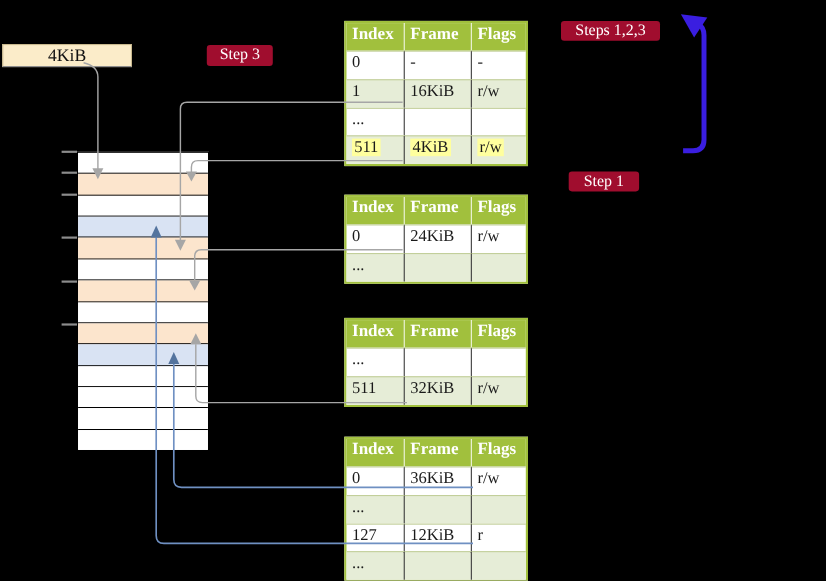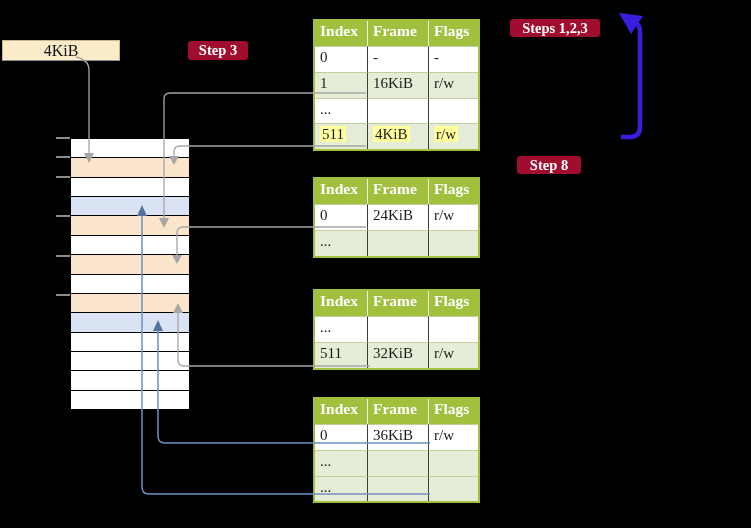--- a/index.html
+++ b/index.html
@@ -7,21 +7,21 @@
           font-family:"Liberation Serif","DejaVu Serif",serif;overflow:hidden;}
 
   
   #page-size-label{position:absolute;left:2px;top:40px;width:118px;height:21px;
     background:var(--label-cream);border:1px solid #c8b88e;border-bottom-color:#8d8d8d;
     box-sizing:border-box;display:flex;align-items:center;justify-content:center;
     font-size:16px;color:#111;}
 
   
   .badge{position:absolute;display:flex;align-items:center;justify-content:center;
-    color:#fff;border-radius:3px;font-size:14.5px;white-space:nowrap;font-weight:bold;}
+    color:#fff;border-radius:3px;font-size:14.5px;white-space:nowrap;}
   .badge.crimson{background:var(--badge-crimson);}
   .badge.blue{background:var(--badge-blue);}
   #badge-step0{left:188px;top:41px;width:60px;height:19px;}
   #badge-steps123{left:510px;top:19px;width:90px;height:18px;}
   #badge-steps1234{left:651px;top:20px;width:100px;height:17px;font-size:14px;}
   #badge-step4{left:517px;top:156px;width:64px;height:18px;}
 
   
   #memory-column{position:absolute;left:70px;top:138px;width:120px;height:272px;
     border:1px solid #000;box-sizing:border-box;display:flex;flex-direction:column;
@@ -58,21 +58,21 @@
 </style>
 </head>
 <body>
 
 <div id="canvas">
 
   <div id="page-size-label">4KiB</div>
 
   <div class="badge crimson" id="badge-step0">Step 3</div>
   <div class="badge crimson" id="badge-steps123">Steps 1,2,3</div>
-  <div class="badge crimson" id="badge-step4">Step 8</div>
+  <div class="badge crimson" id="badge-step4">Step 1</div>
 
   <div id="memory-column">
       <div class="mrow" style="background: rgb(255, 255, 255);"></div>
       <div class="mrow" style="background: rgb(252, 229, 205);"></div>
       <div class="mrow" style="background: rgb(255, 255, 255);"></div>
       <div class="mrow" style="background: rgb(217, 227, 243);"></div>
       <div class="mrow" style="background: rgb(252, 229, 205);"></div>
       <div class="mrow" style="background: rgb(255, 255, 255);"></div>
       <div class="mrow" style="background: rgb(252, 229, 205);"></div>
       <div class="mrow" style="background: rgb(255, 255, 255);"></div>
@@ -163,20 +163,25 @@
         <div class="trow body">
           <div class="tcell c0">0</div>
           <div class="tcell c1">36KiB</div>
           <div class="tcell c2">r/w</div>
         </div>
         <div class="trow body shade">
           <div class="tcell c0">...</div>
           <div class="tcell c1"></div>
           <div class="tcell c2"></div>
         </div>
+        <div class="trow body">
+          <div class="tcell c0">127</div>
+          <div class="tcell c1">12KiB</div>
+          <div class="tcell c2">r</div>
+        </div>
         <div class="trow body shade">
           <div class="tcell c0">...</div>
           <div class="tcell c1"></div>
           <div class="tcell c2"></div>
         </div>
       </div>
     </div>
 
   <svg id="overlay" width="751" height="528" viewBox="0 0 751 528">
 

